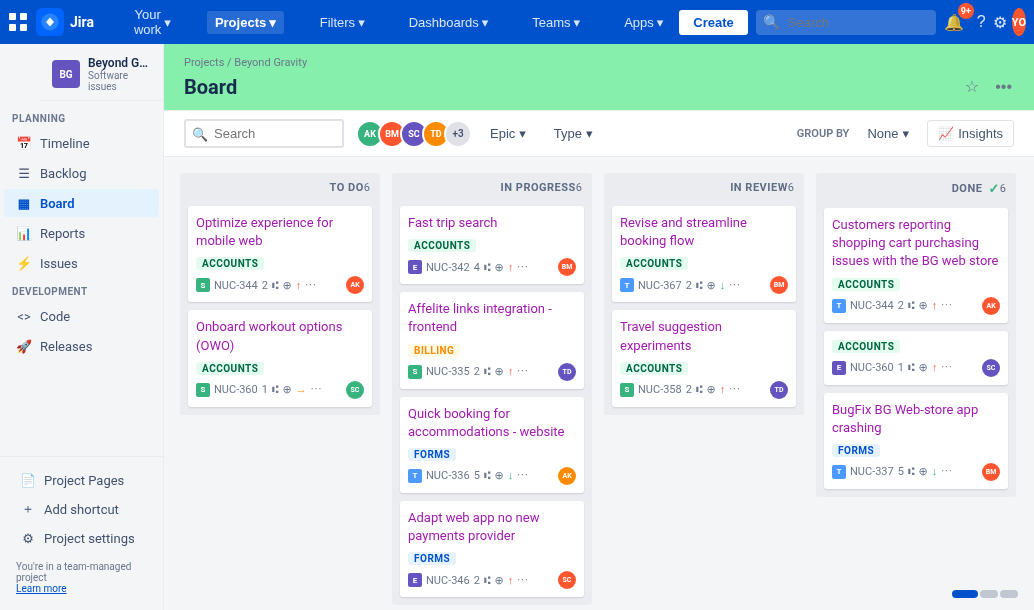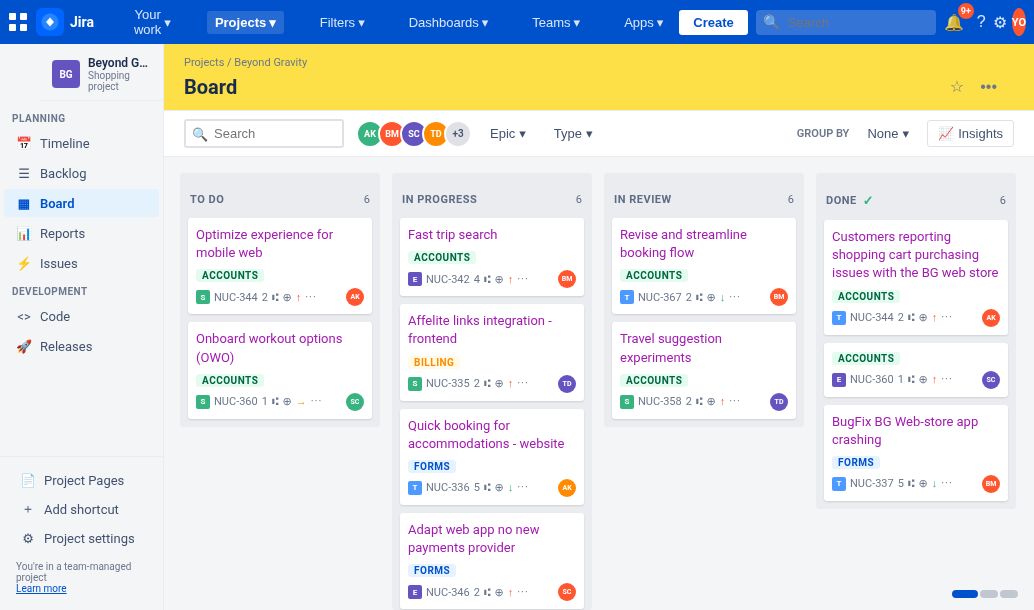--- a/index.html
+++ b/index.html
@@ -37,21 +37,21 @@
     .sidebar-item.active { background: #e3f2fd; color: #0052cc; font-weight: 600; }
     .sidebar-item-icon { width: 16px; height: 16px; display: flex; align-items: center; justify-content: center; font-size: 13px; flex-shrink: 0; }
     .sidebar-item-label { font-size: 13px; }
 
     .sidebar-bottom { margin-top: auto; padding: 8px 4px 0 4px; border-top: 1px solid #ebecf0; }
 
     
     .content { flex: 1; display: flex; flex-direction: column; overflow: hidden; }
 
     
-    .page-header { background: #fde047; padding: 12px 33px 0 20px; border-bottom: 1px solid #ebecf0; flex-shrink: 0; }
+    .page-header { background: #86efac; padding: 12px 18px 0 20px; border-bottom: 1px solid #ebecf0; flex-shrink: 0; }
     .breadcrumb { font-size: 11px; color: #6b778c; margin-bottom: 4px; }
     .breadcrumb a { color: #6b778c; text-decoration: none; }
     .page-title-row { display: flex; align-items: center; justify-content: space-between; margin-bottom: 10px; }
     .page-title { font-size: 20px; font-weight: 700; color: #172b4d; }
     .page-title-actions { display: flex; gap: 8px; }
     .page-title-icon-btn { border: none; background: transparent; cursor: pointer; padding: 4px; border-radius: 3px; color: #6b778c; font-size: 16px; }
 
     
     .board-toolbar { display: flex; align-items: center; gap: 8px; padding: 8px 20px; background: white; border-bottom: 1px solid #ebecf0; flex-shrink: 0; }
     .search-input-wrap { position: relative; }
@@ -62,21 +62,21 @@
     .avatar-sm:first-child { margin-left: 0; }
     .avatar-count { width: 28px; height: 28px; border-radius: 50%; background: #dfe1e6; border: 2px solid white; display: flex; align-items: center; justify-content: center; font-size: 10px; color: #42526e; font-weight: 600; margin-left: -6px; cursor: pointer; }
     .toolbar-btn { border: none; background: transparent; padding: 5px 10px; border-radius: 3px; cursor: pointer; font-size: 13px; color: #42526e; display: flex; align-items: center; gap: 4px; }
     .toolbar-separator { flex: 1; }
     .toolbar-group-label { font-size: 11px; color: #6b778c; font-weight: 600; text-transform: uppercase; }
     .insights-btn { border: 1px solid #dfe1e6; background: white; padding: 5px 10px; border-radius: 3px; cursor: pointer; font-size: 13px; color: #42526e; display: flex; align-items: center; gap: 4px; }
 
     
     .board { display: flex; gap: 0; flex: 1; overflow-x: auto; padding: 16px 16px 0 16px; background: #f4f5f7; align-items: flex-start; }
     .column { width: 200px; min-width: 200px; background: #ebecf0; border-radius: 3px; margin-right: 12px; display: flex; flex-direction: column; max-height: 100%; }
-    .column-header { padding: 8px 10px; display: flex; align-items: center; justify-content: space-between; flex-shrink: 0; margin-top: 12px; }
+    .column-header { padding: 8px 10px; display: flex; align-items: center; justify-content: flex-end; flex-shrink: 0; }
     .column-title { font-size: 11px; font-weight: 700; text-transform: uppercase; letter-spacing: 0.5px; color: #5e6c84; display: flex; align-items: center; gap: 6px; }
     .column-count { font-size: 11px; color: #5e6c84; }
     .done-check { color: #36b37e; font-size: 13px; }
     .column-body { padding: 4px 8px 8px 8px; display: flex; flex-direction: column; gap: 8px; overflow-y: auto; flex: 1; }
 
     
     .card { background: white; border-radius: 3px; padding: 8px; box-shadow: 0 1px 2px rgba(0,0,0,0.12); cursor: pointer; }
     .card-title { font-size: 13px; color: #a21caf; margin-bottom: 6px; line-height: 1.4; }
     .card-tag { display: inline-block; padding: 1px 6px; border-radius: 3px; font-size: 10px; font-weight: 700; text-transform: uppercase; letter-spacing: 0.5px; margin-bottom: 6px; }
     .tag-accounts { background: #e3fcef; color: #006644; }
@@ -148,21 +148,21 @@
 
 <div class="main-layout">
 
   <aside class="sidebar">
     <div class="sidebar-project">
       <div class="sidebar-project-icon">
         <span>BG</span>
       </div>
       <div class="sidebar-project-info">
         <div class="sidebar-project-name">Beyond Gravity</div>
-        <div class="sidebar-project-type">Shopping project</div>
+        <div class="sidebar-project-type">Software issues</div>
       </div>
     </div>
 
     <div class="sidebar-section-label">PLANNING</div>
     <div class="sidebar-item">
       <span class="sidebar-item-icon">📅</span>
       <span class="sidebar-item-label">Timeline</span>
     </div>
     <div class="sidebar-item">
       <span class="sidebar-item-icon">☰</span>

